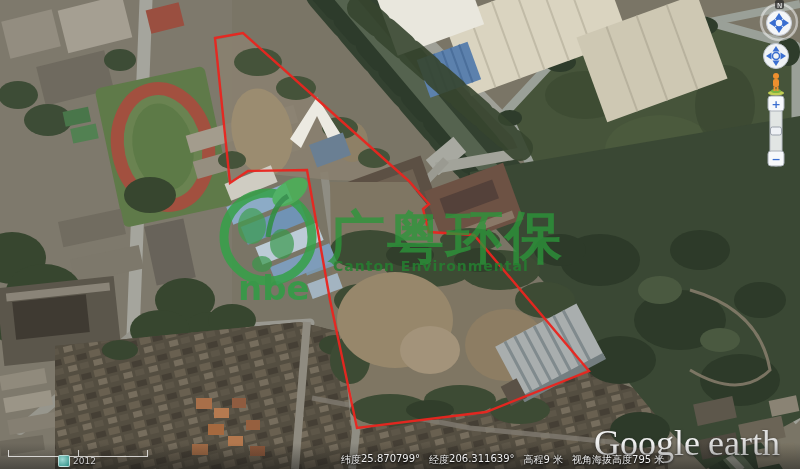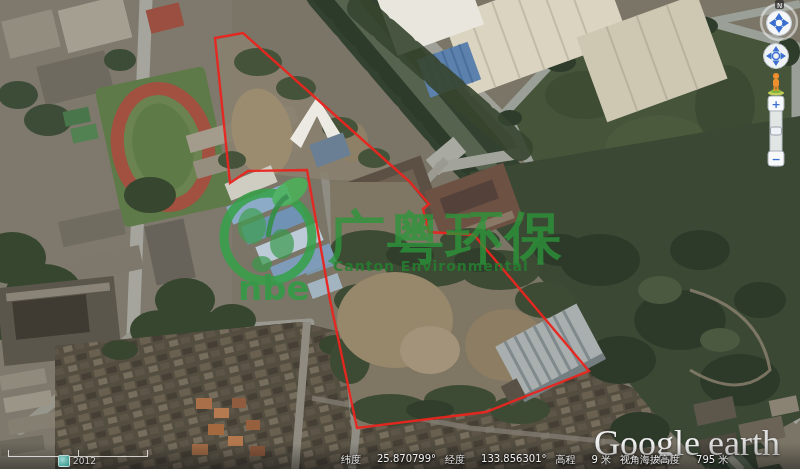--- a/index.html
+++ b/index.html
@@ -26,21 +26,21 @@
         border-bottom:1px solid rgba(255,255,255,0.75);}
   .scalebar i{position:absolute;bottom:0;width:1px;height:6px;background:rgba(255,255,255,0.75);}
   .scalebar i.l{left:0;} .scalebar i.c{left:50%;} .scalebar i.r{right:0;}
   .hist{position:absolute;left:58px;bottom:2px;display:flex;align-items:center;gap:3px;
         font-size:9px;color:rgba(235,235,235,0.85);text-shadow:0 1px 2px #000;}
   .hist-icon{width:10px;height:10px;border-radius:2px;display:inline-block;
         background:radial-gradient(circle at 35% 35%,#9fd8d2,#2e8f86);
         border:1px solid rgba(255,255,255,0.6);}
   .readouts{position:absolute;left:341px;bottom:2px;display:flex;gap:9px;
         font-size:10px;white-space:nowrap;text-shadow:0 1px 2px #000,0 0 3px #000;}
-  .readouts .pair{display:flex;gap:16px;justify-content:center;}
+  .readouts .pair{display:flex;gap:0;justify-content:center;}
   
   .nav-ctrls{position:absolute;right:0;top:0;}
 </style>
 </head>
 <body>
 
 <div class="stage">
 
   <svg class="map-svg" width="800" height="469" viewBox="0 0 800 469">
     <defs>
@@ -302,21 +302,21 @@
       <span class="hist-icon"></span>
       <span>2012</span>
     </div>
     <div class="readouts">
       <span class="pair">
         <span>纬度</span>
           <span>25.870799°</span>
       </span>
       <span class="pair">
         <span>经度</span>
-          <span>133.856301°</span>
+          <span>206.311639°</span>
       </span>
       <span class="pair">
         <span>高程</span>
           <span>9 米</span>
       </span>
       <span class="pair">
         <span>视角海拔高度</span>
           <span>795 米</span>
       </span>
 

